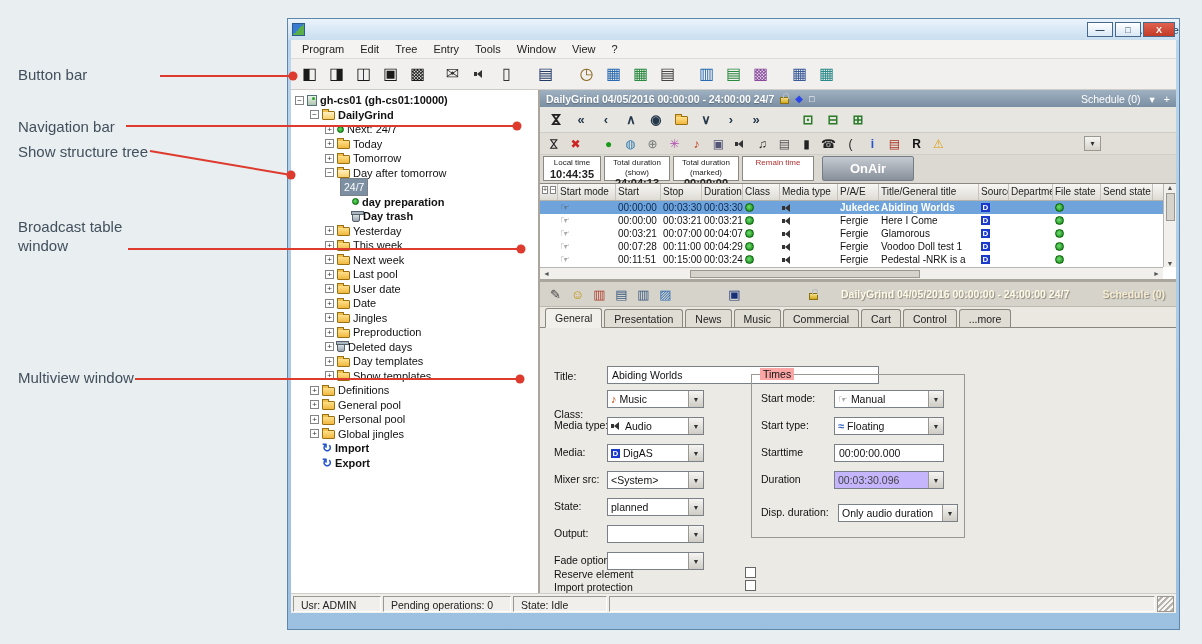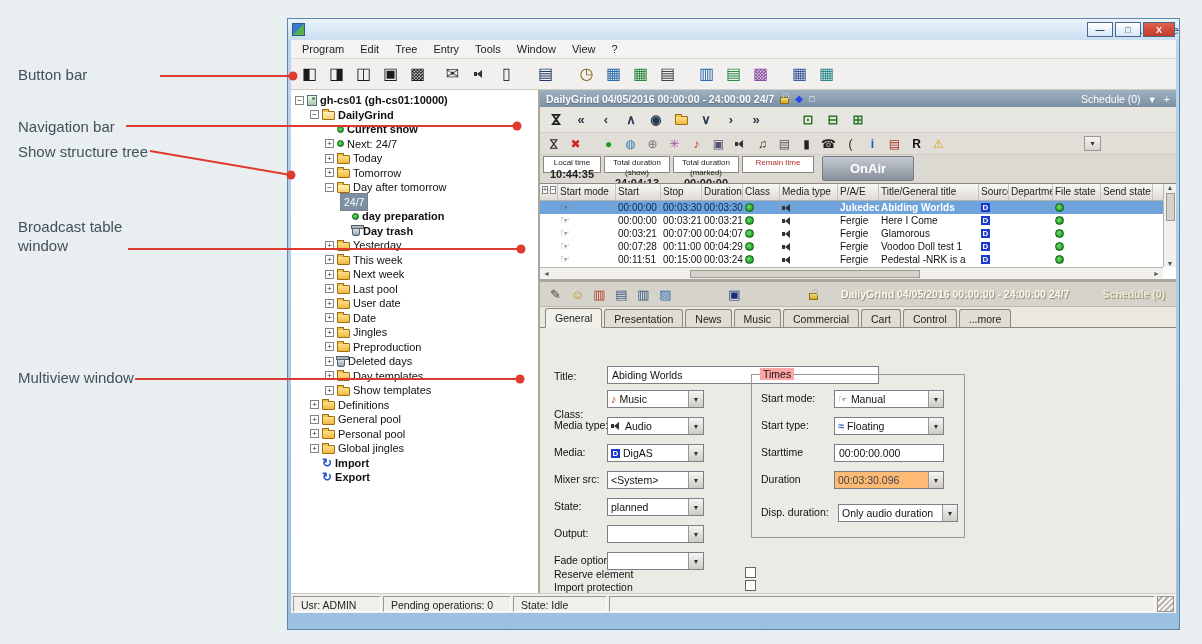--- a/index.html
+++ b/index.html
@@ -67,21 +67,21 @@
   .diamond { color:#2a46e8; font-size:10px; }
   .sq { color:#fff; font-size:9px; }
   .bc-nav { height:26px; background:#e8e6e1; border-bottom:1px solid #cfcdc8; display:flex; align-items:center; padding:0 5px; gap:3px; }
   .nav-btn { width:22px; height:20px; display:flex; align-items:center; justify-content:center; }
   .nav-btn .glyph { font-size:13px; font-weight:bold; color:#24384c; }
   .bc-tools { height:22px; background:#e1ded8; border-bottom:1px solid #cfcdc8; display:flex; align-items:center; padding:0 5px; gap:5px; }
   .tool-btn { width:17px; height:17px; display:flex; align-items:center; justify-content:center; }
   .tool-btn .glyph { font-size:12px; }
   .dd-btn { margin-left:auto; margin-right:70px; width:17px; height:15px; border:1px solid #9a9890; background:linear-gradient(#f6f5f2,#d6d3cc); display:flex; align-items:center; justify-content:center; font-size:8px; color:#333; }
   .bc-info { height:28px; background:#dcd9d2; display:flex; align-items:flex-start; padding:1px 3px; gap:3px; }
-  .info-box { background:#fff; border:1px solid #8a8880; text-align:center; font-size:8px; line-height:1.2; padding:1px 2px; height:17px; color:#222; }
+  .info-box { background:#fff; border:1px solid #8a8880; text-align:center; font-size:8px; line-height:1.2; padding:1px 2px; height:25px; color:#222; }
   .info-box .info-lbl.red { color:#b03030; }
   .info-val { font-size:11px; font-weight:bold; }
   .onair { width:92px; height:25px; margin-left:5px; background:linear-gradient(#c6cbd2,#878f99); border:1px solid #747c86; border-radius:2px;
            color:#fff; font-weight:bold; font-size:13px; display:flex; align-items:center; justify-content:center; }
 
   .bc-table { flex:1; position:relative; background:#fff; border-top:1px solid #8a8880; overflow:hidden; }
   .tbl-head { display:flex; height:17px; background:linear-gradient(#f8f7f5,#dedbd4); border-bottom:1px solid #b4b2ac; font-size:10px; color:#222; margin-right:13px; }
   .th { flex:none; border-right:1px solid #c6c3bc; padding:2px 2px 0 2px; white-space:nowrap; overflow:hidden; display:flex; gap:2px; }
   .th.fill,.td.fill { flex:1; border-right:none; }
   .mini { width:8px; height:8px; border:1px solid #848484; font-size:7px; line-height:6px; text-align:center; color:#333; background:#fff; }
@@ -117,21 +117,21 @@
   .tab { height:18px; padding:0 9px; font-size:10.5px; color:#222; display:flex; align-items:center; background:#e0ddd5;
          border:1px solid #8a877e; border-bottom:none; border-radius:3px 3px 0 0; margin-right:2px; position:relative; }
   .tab.active { background:#f2f0ea; height:20px; margin-bottom:-1px; border-bottom:1px solid #f2f0ea; }
 
   .mv-form { flex:1; position:relative; background:#eceae4; font-size:10.5px; color:#111; }
   .flabel { position:absolute; left:14px; }
   .inp { position:absolute; height:18px; background:#fff; border:1px solid #7a8088; display:flex; align-items:center; padding-left:4px; font-size:10.5px; }
   .sel { position:absolute; height:18px; background:#fff; border:1px solid #7a8088; display:flex; align-items:center; padding-left:3px; gap:3px; font-size:10.5px; }
   .sel .arrow { margin-left:auto; width:15px; height:16px; background:linear-gradient(#f6f5f2,#cfccc5); border-left:1px solid #9a9890;
                 display:flex; align-items:center; justify-content:center; font-size:7px; color:#333; }
-  .sel.disabled { background:#fdba74; color:#444; }
+  .sel.disabled { background:#c4b5fd; color:#444; }
   .groupbox { position:absolute; border:1px solid #9a9890; }
   .legend { position:absolute; top:-7px; left:8px; background:#fca5a5; padding:0 3px; }
   .cb { position:absolute; width:11px; height:11px; background:#fff; border:1px solid #666; }
   .ic-note { color:#cc4400; font-size:11px; }
   .ic-wave { color:#3060c0; font-weight:bold; font-size:11px; }
 
   
   .statusbar { height:20px; background:#f0efeb; border-top:1px solid #cfcdc8; display:flex; align-items:center; padding:1px 2px; gap:2px; font-size:10.5px; color:#222; }
   .seg { border:1px solid; border-color:#9a9890 #ffffff #ffffff #9a9890; background:#f0efeb; padding:2px 7px; height:16px; white-space:nowrap; }
   .seg.filler { flex:1; }
@@ -239,25 +239,20 @@
         <div class="tree" id="tree">
             <div class="tree-row" style="padding-left: 4px;">
               <span class="expander">−</span>
               <span class="ic-server"></span>
               <span class="tlabel b">gh-cs01 (gh-cs01:10000)</span>
             </div>
             <div class="tree-row" style="padding-left: 19px;">
               <span class="expander">−</span>
               <span class="ic-folder ic-folder-open"></span>
               <span class="tlabel b">DailyGrind</span>
-            </div>
-            <div class="tree-row" style="padding-left: 34px;">
-              <span class="exp-space"></span>
-              <span class="ic-dot"></span>
-              <span class="tlabel b">Current show</span>
             </div>
             <div class="tree-row" style="padding-left: 34px;">
               <span class="expander">+</span>
               <span class="ic-dot"></span>
               <span class="tlabel">Next: 24/7</span>
             </div>
             <div class="tree-row" style="padding-left: 34px;">
               <span class="expander">+</span>
               <span class="ic-folder"></span>
               <span class="tlabel">Today</span>

